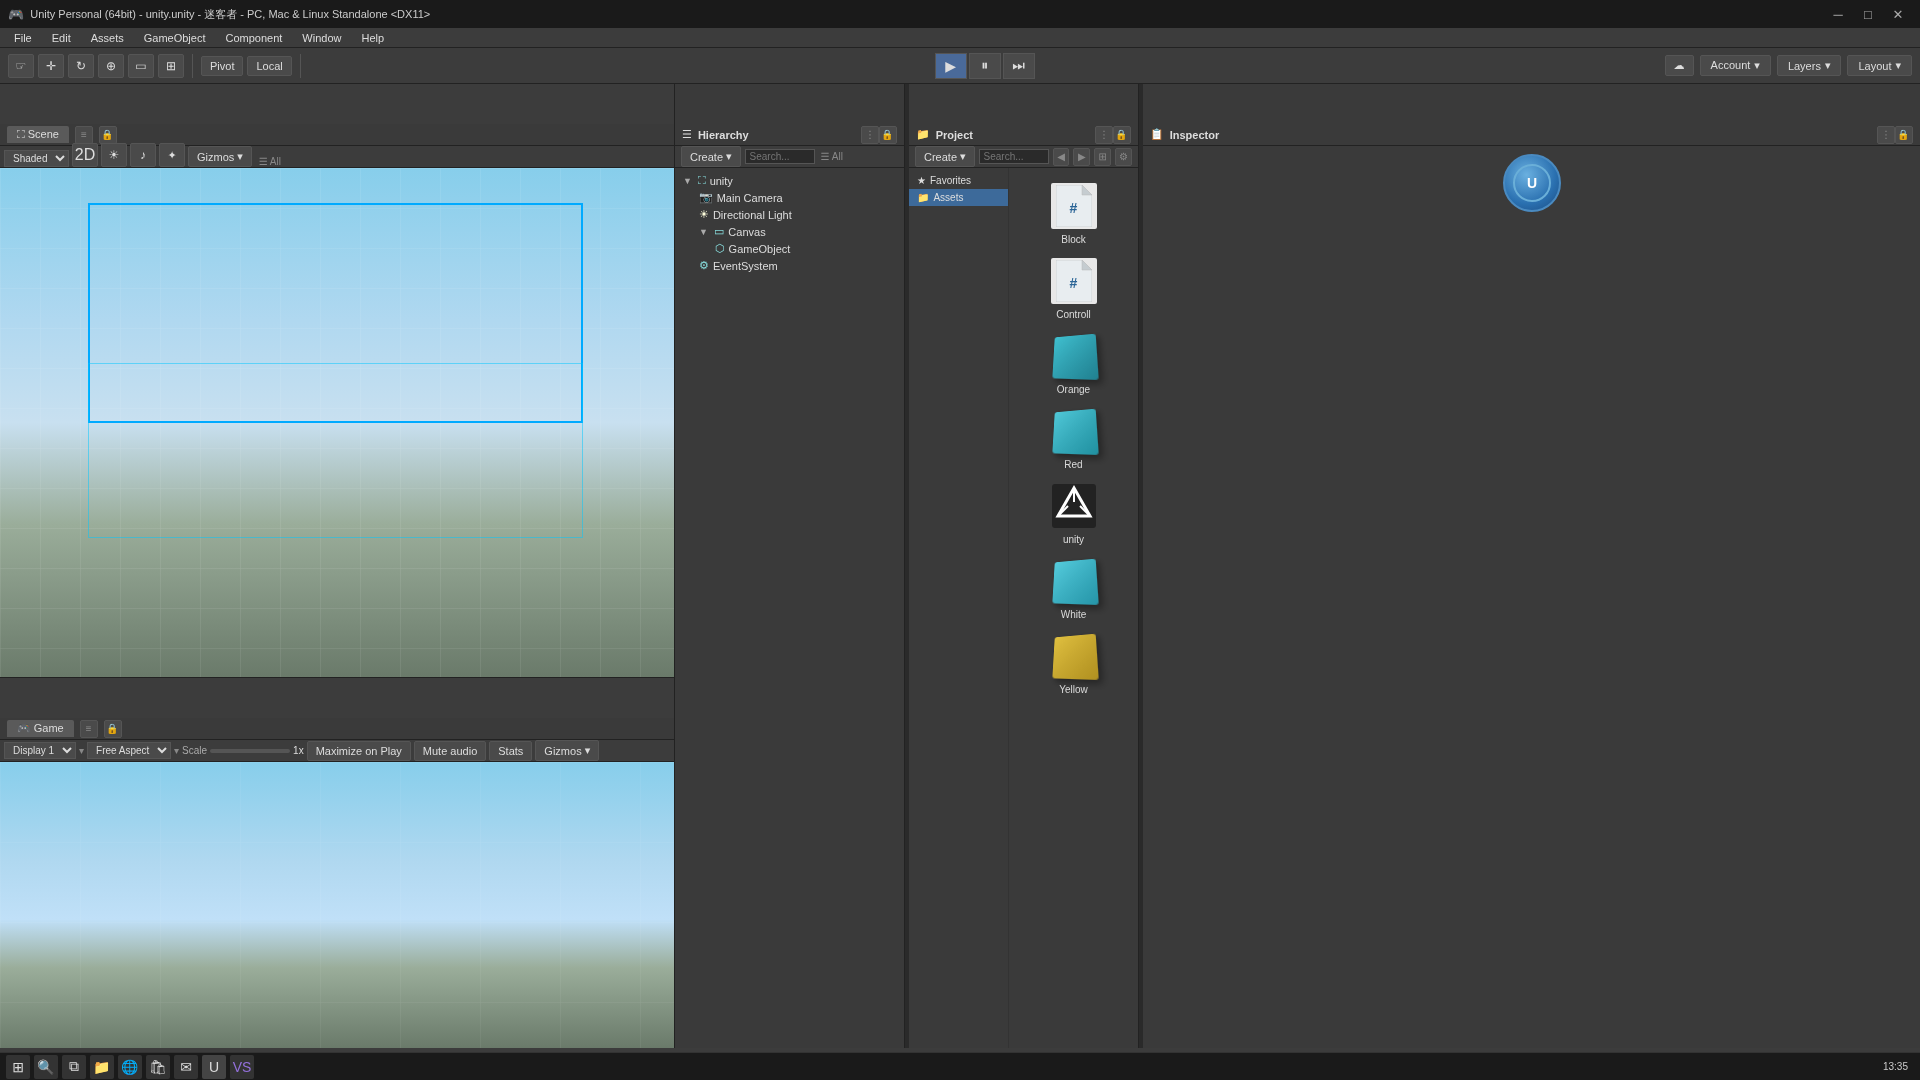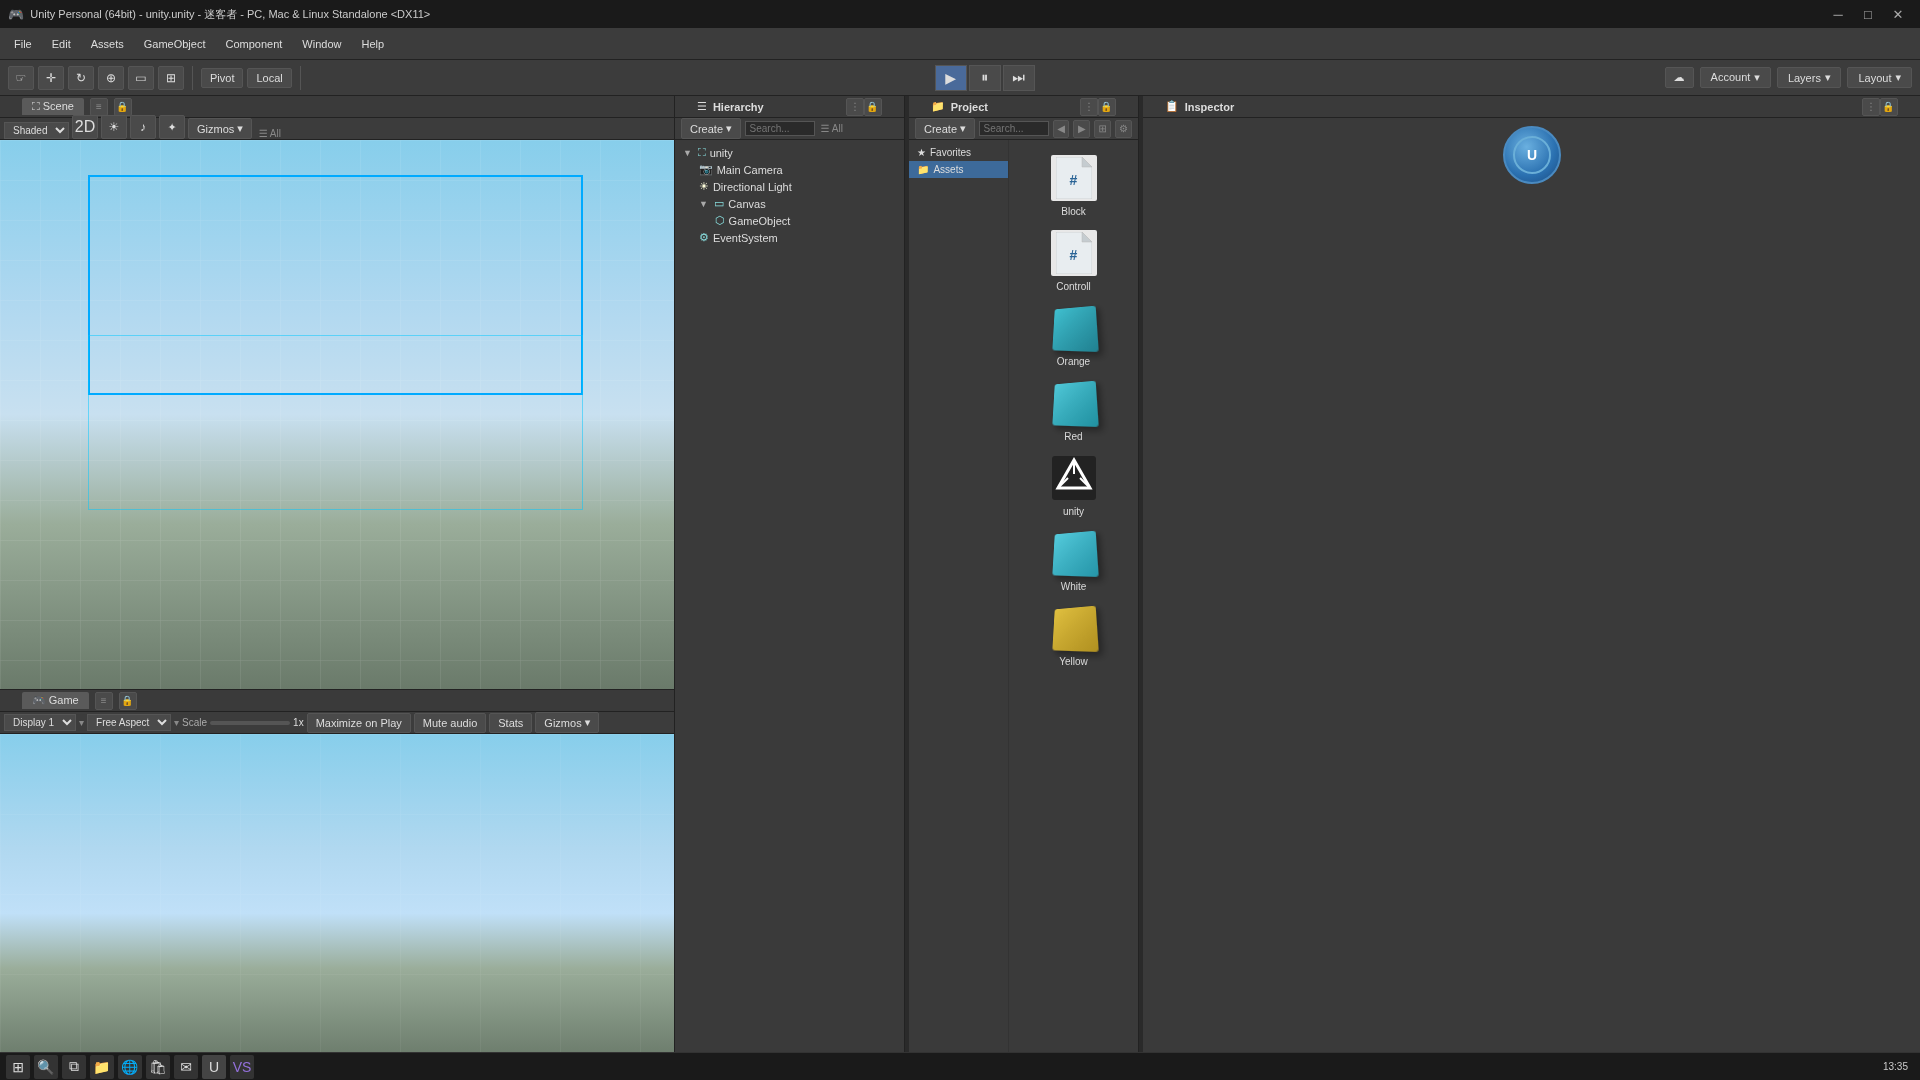--- a/index.html
+++ b/index.html
@@ -5,21 +5,21 @@
     * { box-sizing: border-box; margin: 0; padding: 0; }
     body { font-family: 'Segoe UI', Arial, sans-serif; font-size: 11px; background: #3c3c3c; color: #ddd; overflow: hidden; width: 1920px; height: 1080px; }
 
     
     #titlebar { background: #1a1a1a; height: 28px; display: flex; align-items: center; padding: 0 8px; color: #ccc; font-size: 11px; }
     #titlebar .spacer { flex: 1; }
     #titlebar .win-controls { display: flex; gap: 2px; }
     #titlebar .win-btn { width: 28px; height: 20px; display: flex; align-items: center; justify-content: center; cursor: pointer; color: #aaa; font-size: 13px; }
 
     
-    #menubar { background: #3c3c3c; height: 32px; display: flex; align-items: center; padding: 0 4px; border-bottom: 1px solid #222; }
+    #menubar { background: #3c3c3c; height: 20px; display: flex; align-items: center; padding: 0 4px; border-bottom: 1px solid #222; }
     #menubar .menu-item { padding: 2px 10px; cursor: pointer; color: #ddd; font-size: 11px; }
 
     
     #toolbar { background: #3c3c3c; height: 36px; display: flex; align-items: center; padding: 0 8px; gap: 4px; border-bottom: 1px solid #222; }
     .tool-btn { background: #4a4a4a; border: 1px solid #555; color: #ddd; padding: 3px 8px; cursor: pointer; font-size: 11px; border-radius: 2px; display: flex; align-items: center; gap: 3px; }
     .tool-icon-btn { background: #4a4a4a; border: 1px solid #555; color: #ddd; width: 26px; height: 24px; display: flex; align-items: center; justify-content: center; cursor: pointer; border-radius: 2px; font-size: 12px; }
     .toolbar-sep { width: 1px; height: 24px; background: #555; margin: 0 4px; }
     .play-btn { background: #4a4a4a; border: 1px solid #555; color: #ddd; width: 32px; height: 26px; display: flex; align-items: center; justify-content: center; cursor: pointer; font-size: 14px; }
     .play-btn.active { background: #4a6a9a; }
     .toolbar-right { margin-left: auto; display: flex; align-items: center; gap: 6px; }
@@ -29,21 +29,21 @@
     .layout-btn { background: #4a4a4a; border: 1px solid #555; padding: 3px 10px; cursor: pointer; color: #ddd; border-radius: 2px; display: flex; align-items: center; gap: 4px; }
 
     
     #main { display: flex; height: calc(1080px - 28px - 24px - 36px - 28px); }
 
     
     #left-panels { display: flex; flex-direction: column; width: 675px; min-width: 675px; border-right: 1px solid #222; }
 
     
     #scene-panel { flex: 1; display: flex; flex-direction: column; border-bottom: 1px solid #222; }
-    .panel-header { background: #3a3a3a; height: 22px; display: flex; align-items: center; padding: 0 22px; gap: 6px; border-bottom: 1px solid #222; }
+    .panel-header { background: #3a3a3a; height: 22px; display: flex; align-items: center; padding: 0 7px; gap: 6px; border-bottom: 1px solid #222; margin-top: 40px; }
     .panel-tab { background: #4a4a4a; padding: 2px 10px; cursor: pointer; font-size: 11px; color: #ddd; border-radius: 2px 2px 0 0; }
     .panel-tab.active { background: #5a5a5a; }
     .scene-toolbar { background: #3c3c3c; height: 22px; display: flex; align-items: flex-end; padding: 0 4px; gap: 3px; border-bottom: 1px solid #222; }
     .scene-content { flex: 1; position: relative; overflow: hidden; }
     .scene-bg { width: 100%; height: 100%; background: linear-gradient(180deg, #87ceeb 0%, #b0d8f0 30%, #c8e0f0 50%, #9aad9a 70%, #6a7a6a 100%); position: relative; }
     .scene-grid-overlay { position: absolute; top: 0; left: 0; width: 100%; height: 100%; opacity: 0.15; background-image: linear-gradient(rgba(255,255,255,0.5) 1px, transparent 1px), linear-gradient(90deg, rgba(255,255,255,0.5) 1px, transparent 1px); background-size: 40px 40px; }
     .scene-rect { position: absolute; border: 2px solid #0af; left: 88px; top: 35px; width: 495px; height: 220px; }
     .scene-inner-rect { position: absolute; border: 1px solid rgba(0,200,255,0.5); left: 88px; top: 195px; width: 495px; height: 175px; }
 
     

